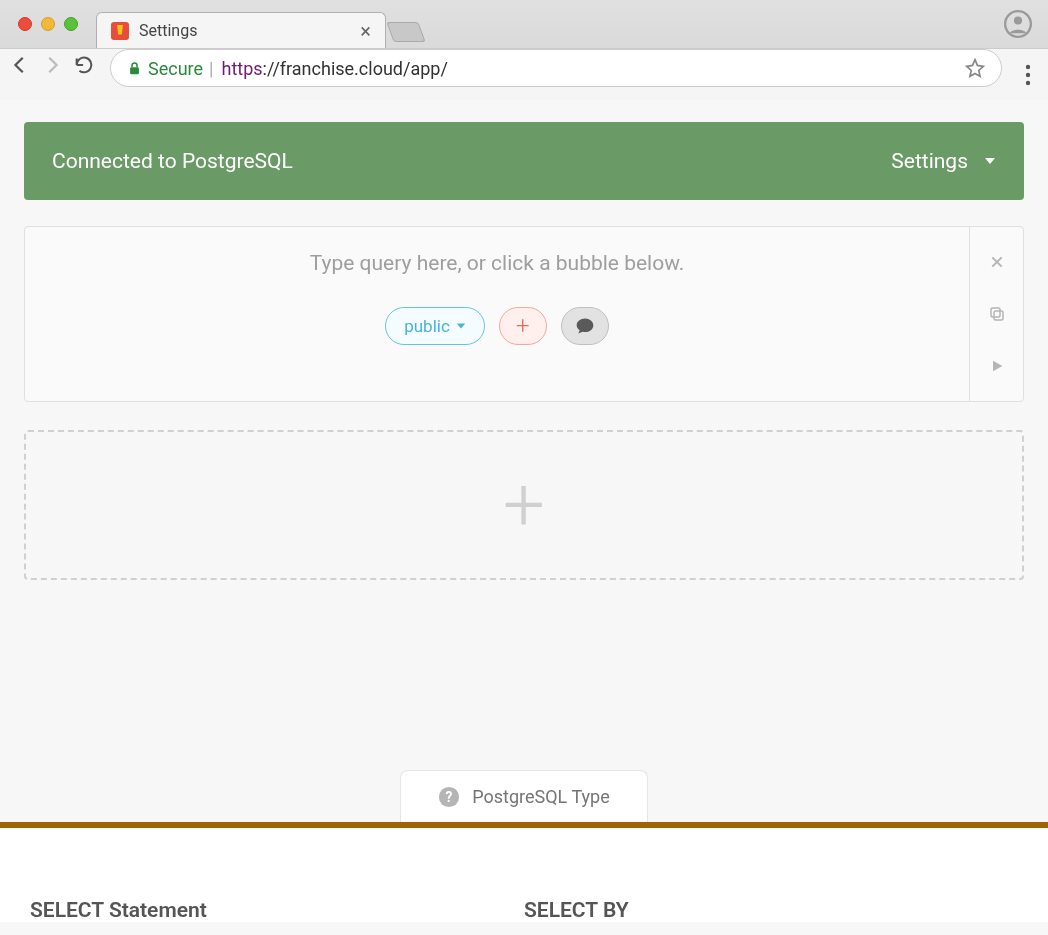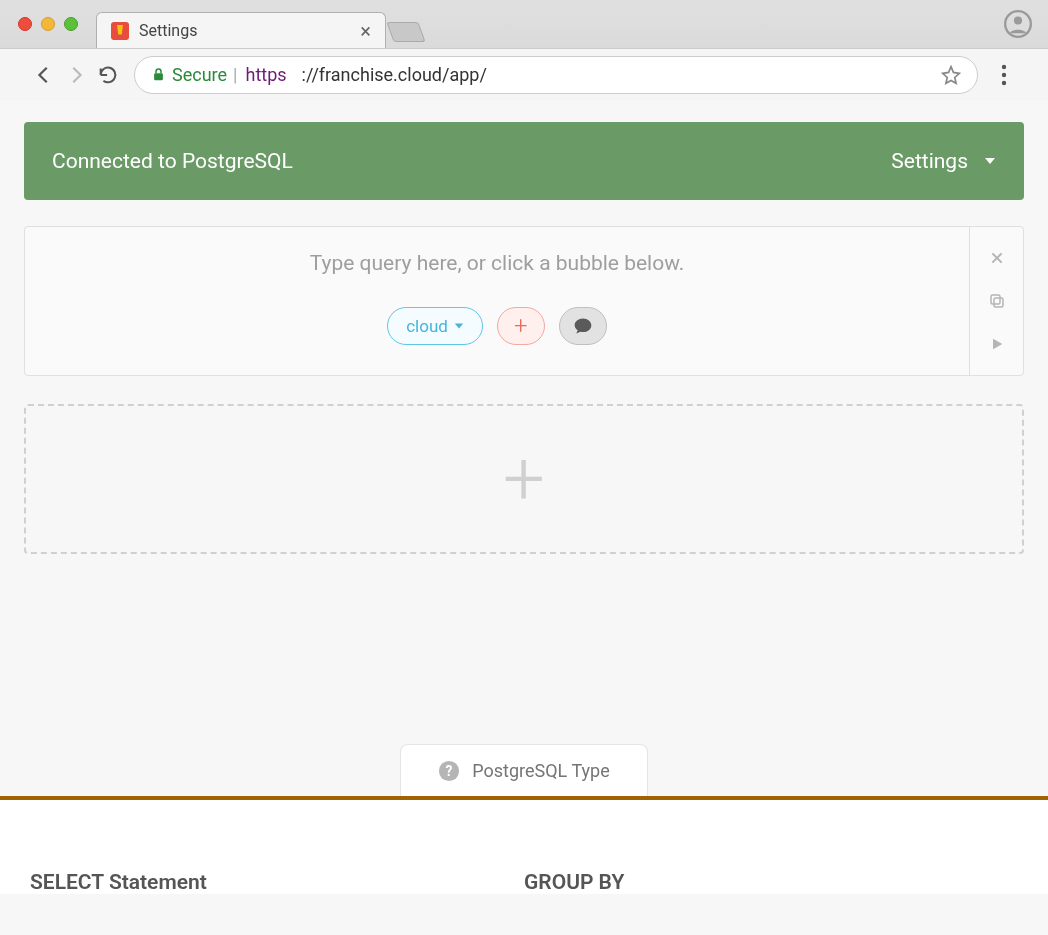--- a/index.html
+++ b/index.html
@@ -75,24 +75,23 @@
       border-radius: 3px;
     }
     .user-icon {
       margin-left: auto;
       margin-right: 16px;
       width: 28px; height: 28px;
       color: #888;
     }
     .address-row {
       display: flex;
-      align-items: center;
       height: 52px;
       background: #f5f5f5;
-      padding: 0 28px;
+      padding: 0 4px;
       border-top: 1px solid #ccc;
     }
     .nav-btn {
       width: 32px; height: 32px;
       display: flex; align-items: center; justify-content: center;
       color: #555;
       cursor: pointer;
     }
     .nav-btn.disabled { color: #bbb; }
     .address-bar {
@@ -104,21 +103,21 @@
       margin: 0 10px;
       display: flex;
       align-items: center;
       padding: 0 16px;
       font-size: 18px;
     }
     .lock-icon { color: #2a8a3a; margin-right: 6px; }
     .secure-text { color: #2a8a3a; margin-right: 6px; }
     .divider { color: #aaa; margin-right: 8px; }
     .url-protocol { color: #701a75; }
-    .url-rest { color: #333; margin-left: 15px; }
+    .url-rest { color: #333; }
     .star-icon { margin-left: auto; color: #888; }
     .menu-dots { width: 32px; display:flex; align-items:center; justify-content:center; color:#555;}
 
     
     .page {
       background: #f7f7f7;
       height: 835px;
       padding-top: 22px;
     }
     .connection-banner {
@@ -139,21 +138,21 @@
       align-items: center;
       gap: 16px;
       cursor: pointer;
     }
     
     .query-card {
       margin: 26px 24px 7px;
       background: #fafafa;
       border: 1px solid #e0e0e0;
       border-radius: 4px;
-      height: 150px;
+      height: 176px;
       display: flex;
     }
     .query-main {
       flex: 1;
       display: flex;
       flex-direction: column;
       align-items: center;
       justify-content: flex-start;
       padding-top: 24px;
     }
@@ -234,21 +233,21 @@
       display: flex;
       align-items: center;
       justify-content: center;
       gap: 12px;
       color: #757575;
       font-size: 18px;
       cursor: pointer;
     }
     .help-content {
       background: #fff;
-      border-top: 4px solid #a16207;
+      border-top: 6px solid #a16207;
       padding: 70px 30px 0;
       display: flex;
     }
     .help-col {
       flex: 1;
       color: #555;
       font-size: 21px;
       font-weight: 600;
     }
     svg { display: block; }
@@ -329,21 +328,21 @@
           <path d="M1 3l5 6 5-6z"></path>
         </svg>
     </div>
   </div>
 
   <div class="query-card">
     <div class="query-main">
       <div class="query-placeholder">Type query here, or click a bubble below.</div>
       <div class="bubble-row">
         <div class="bubble bubble-public">
-          <span>cloud</span>
+          <span>public</span>
           <svg width="10" height="10" viewBox="0 0 12 12" fill="#47b4da">
               <path d="M1 3l5 6 5-6z"></path>
             </svg>
         </div>
         <div class="bubble bubble-plus">
           <span>+</span>
         </div>
         <div class="bubble bubble-chat">
           <svg width="20" height="20" viewBox="0 0 24 24" fill="#5a5a5a">
               <path d="M12 3C6.5 3 2 6.6 2 11c0 2.4 1.4 4.6 3.6 6L4 21l5-2c1 .2 2 .3 3 .3 5.5 0 10-3.6 10-8S17.5 3 12 3z"></path>
@@ -378,16 +377,16 @@
   <div class="help-section">
     <div class="help-tab">
       <svg width="22" height="22" viewBox="0 0 24 24" fill="#b5b5b5">
           <circle cx="12" cy="12" r="11"></circle>
           <text x="12" y="17" font-size="15" font-weight="bold" text-anchor="middle" fill="#fff">?</text>
         </svg>
       <span>PostgreSQL Type</span>
     </div>
     <div class="help-content">
       <div class="help-col">SELECT Statement</div>
-      <div class="help-col">GROUP BY</div>
+      <div class="help-col">SELECT BY</div>
     </div>
   </div>
 </div>
 
 </body></html>

